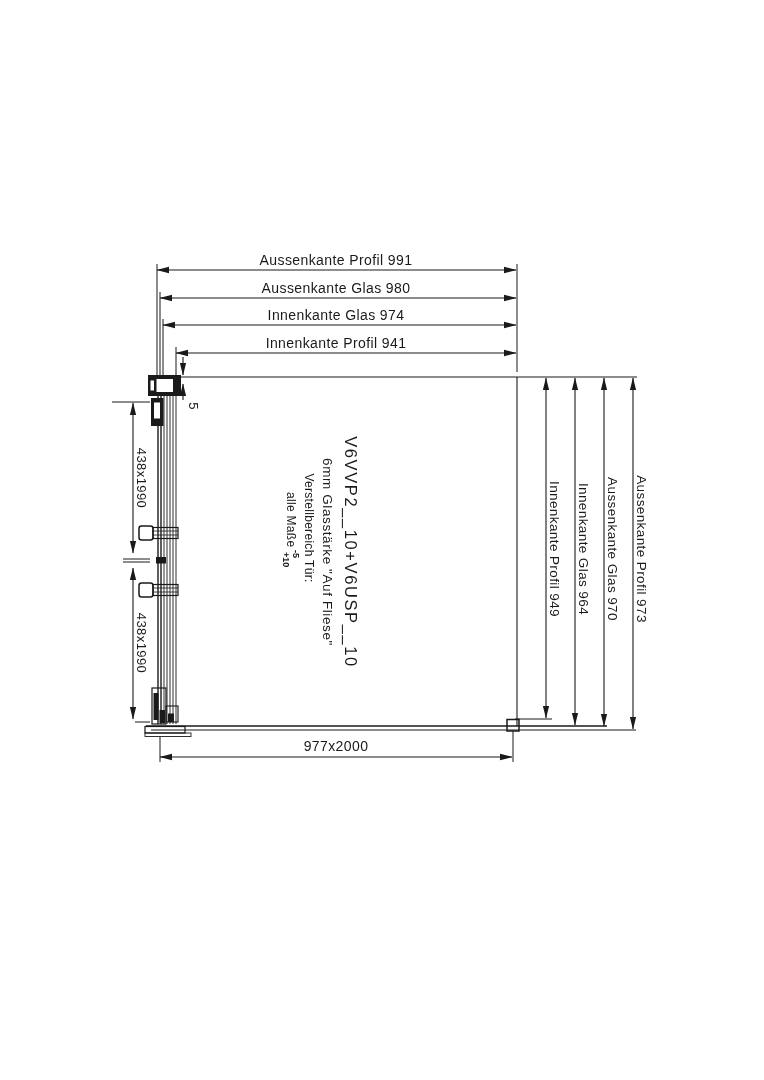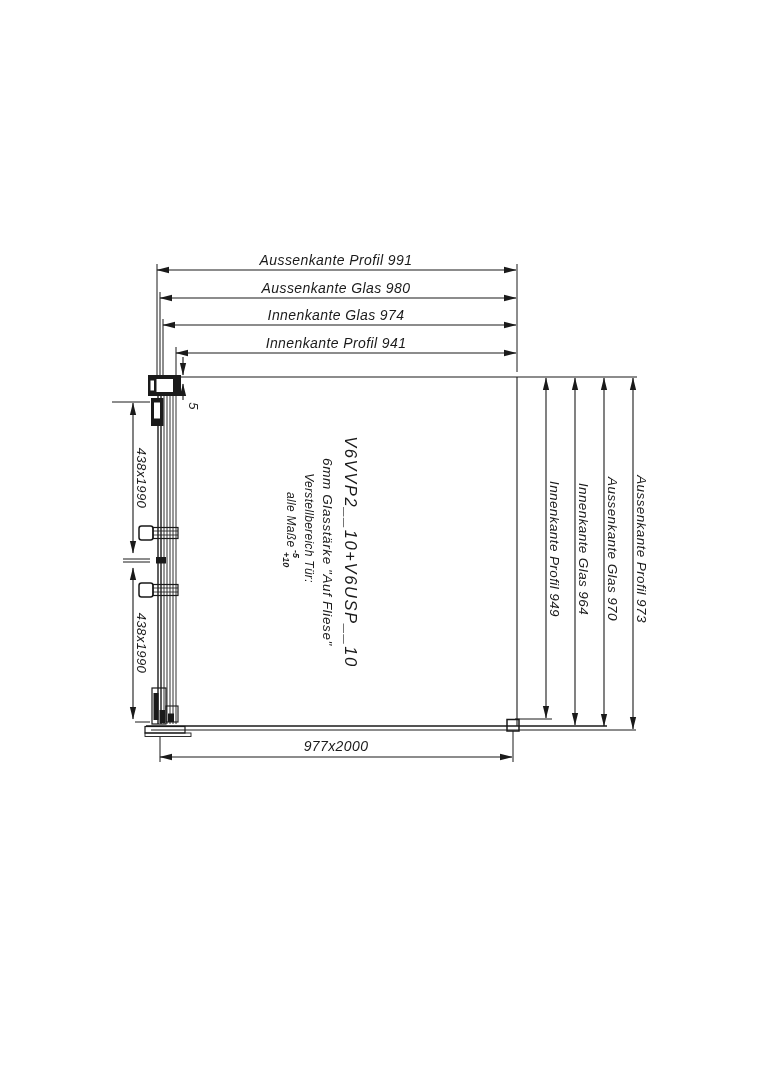--- a/index.html
+++ b/index.html
@@ -1,17 +1,17 @@
 <!DOCTYPE html>
 <html><head>
 <meta charset="utf-8">
 <style>
   html,body{margin:0;padding:0;background:#ffffff;}
   .page{position:relative;width:764px;height:1080px;background:#ffffff;overflow:hidden;
-        font-family:"Liberation Sans", sans-serif;font-style:italic;}
+        font-family:"Liberation Sans", sans-serif;}
   svg{display:block;}
   text{fill:#1a1a1a;font-family:"Liberation Sans", sans-serif;}
   .dim-t{font-size:14px;letter-spacing:.4px;}
   .dim-v{font-size:13.5px;letter-spacing:.4px;}
   .dim-s{font-size:13px;letter-spacing:.4px;}
   .ann1{font-size:16.5px;letter-spacing:1.6px;}
   .ann2{font-size:13.5px;letter-spacing:.6px;}
   .ann3{font-size:12px;letter-spacing:.3px;}
   .ann4{font-size:12px;letter-spacing:.3px;}
   .tol{font-size:9px;font-weight:bold;letter-spacing:0;}

